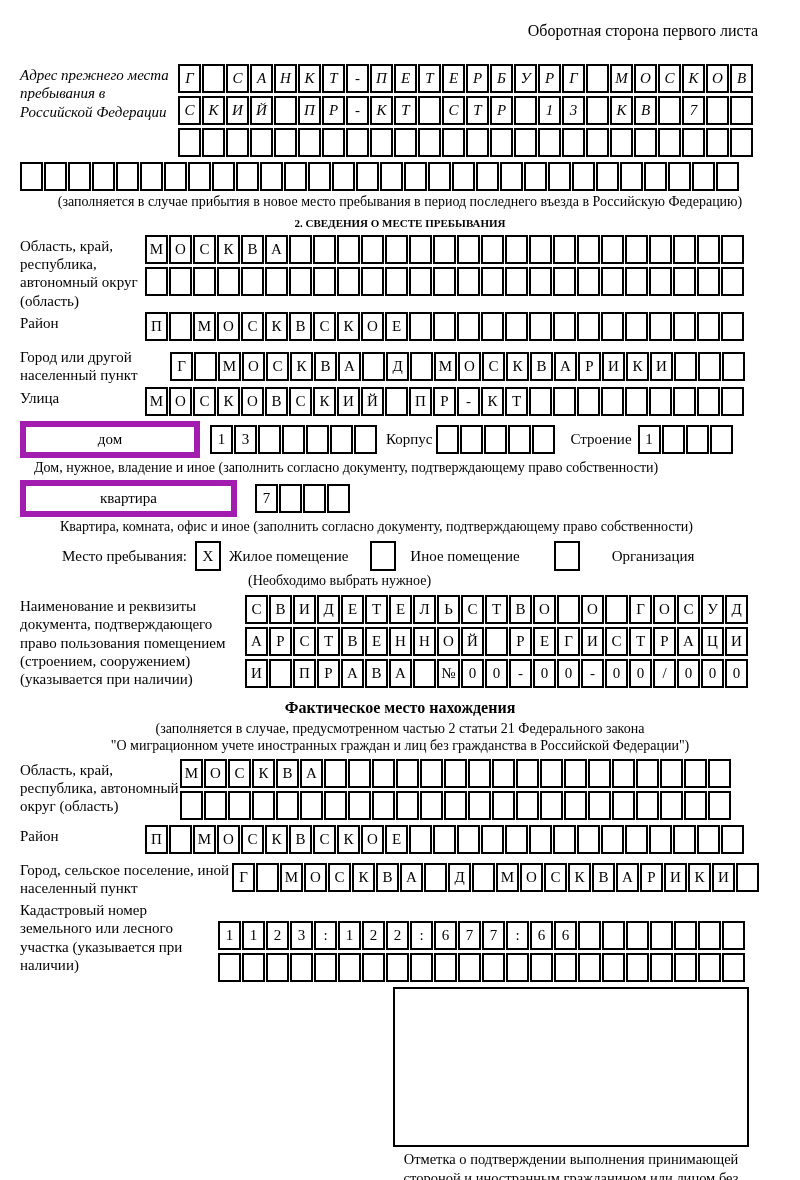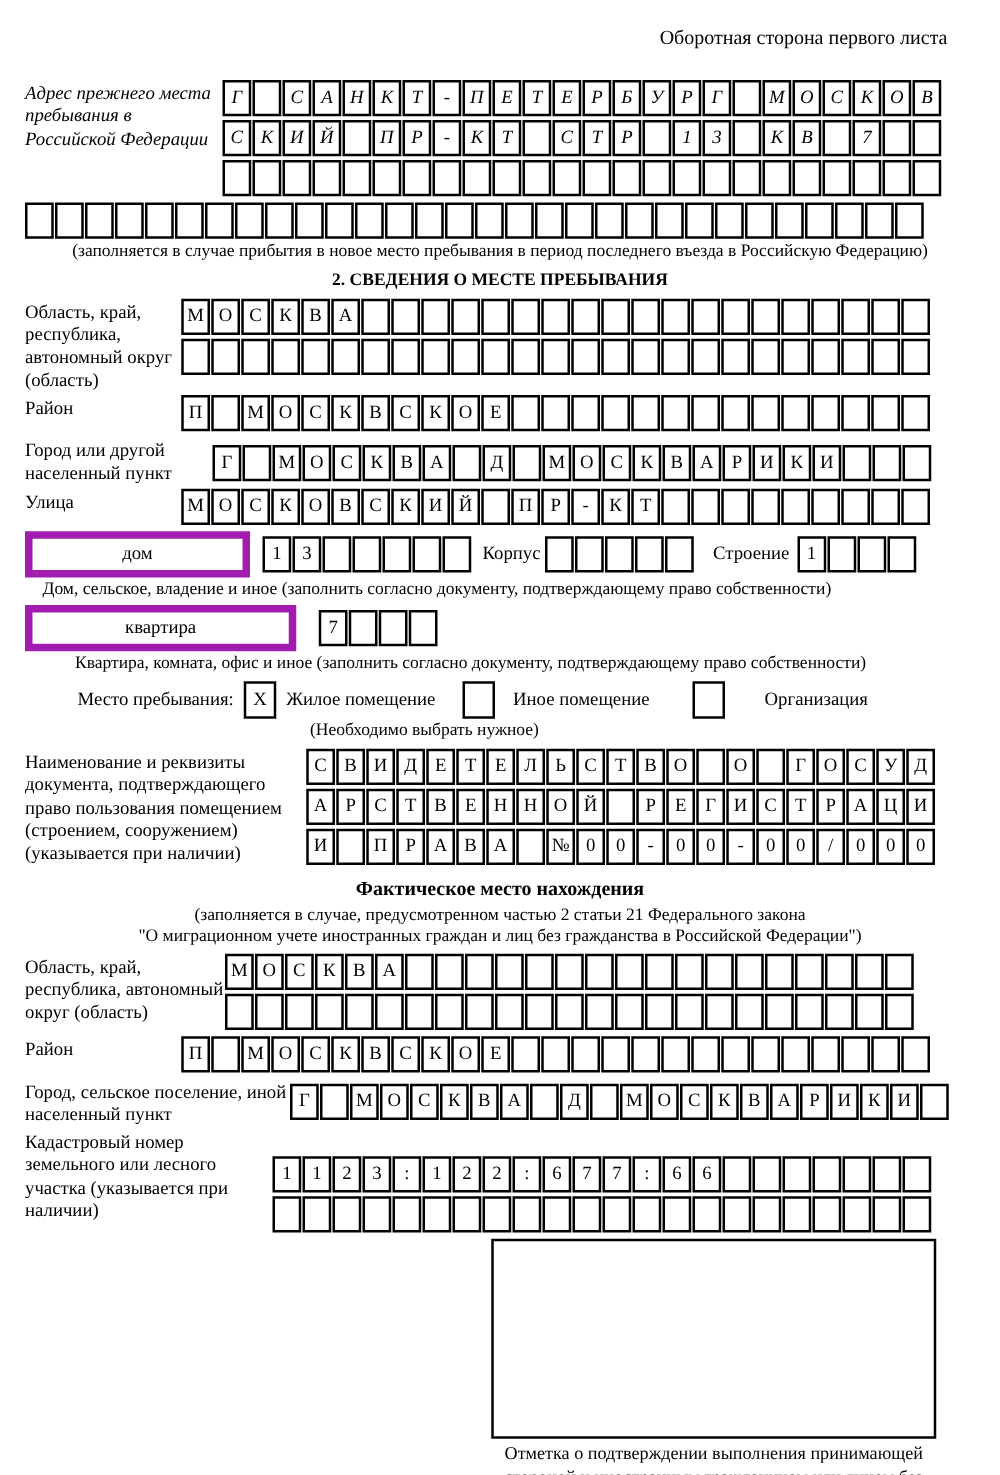--- a/index.html
+++ b/index.html
@@ -14,21 +14,21 @@
   .cell{
     flex:none;width:19px;height:25px;border:2px solid #000;margin-right:1px;
     display:flex;align-items:center;justify-content:center;
     font-size:15px;line-height:1;background:#fff;box-sizing:content-box;
   }
   .cellrow{margin-bottom:3px;display:flex;}
   .field{display:flex;align-items:flex-start;margin-bottom:2px;}
   .flabel{flex:none;font-size:15px;line-height:1.22;padding-top:2px;}
   .note{font-size:14px;line-height:1.2;}
   .center{text-align:center;}
-  .h2title{font-size:14px;font-weight:bold;text-align:center;margin:6px 0 6px 0;}
+  .h2title{font-size:11px;font-weight:bold;text-align:center;margin:6px 0 6px 0;}
   .h3title{font-size:16px;font-weight:bold;text-align:center;margin:8px 0 4px 0;}
   .widebox{
     flex:none;border:6px solid #a21caf;height:25px;display:flex;align-items:center;
     justify-content:center;font-size:15px;background:#fff;box-sizing:content-box;
   }
   .inline-label{font-size:15px;line-height:1.2;align-self:center;flex:none;}
   .chkbox{
     flex:none;width:22px;height:26px;border:2px solid #000;display:flex;
     align-items:center;justify-content:center;font-size:15px;box-sizing:content-box;
   }
@@ -333,21 +333,21 @@
         <span class="cell"></span>
       </div>
     <div class="inline-label" style="margin:0 6px 0 14px;">Строение</div>
     <div class="cells">
         <span class="cell">1</span>
         <span class="cell"></span>
         <span class="cell"></span>
         <span class="cell"></span>
       </div>
   </div>
-  <div class="note" style="margin:2px 0 4px 14px;">Дом, сельское, владение и иное (заполнить согласно документу, подтверждающему право собственности)</div>
+  <div class="note" style="margin:2px 0 4px 14px;">Дом, нужное, владение и иное (заполнить согласно документу, подтверждающему право собственности)</div>
 
   <div class="field" style="align-items:center;">
     <div class="widebox" style="width:205px;">квартира</div>
     <div class="cells" style="margin-left:18px;">
         <span class="cell">7</span>
         <span class="cell"></span>
         <span class="cell"></span>
         <span class="cell"></span>
       </div>
   </div>

